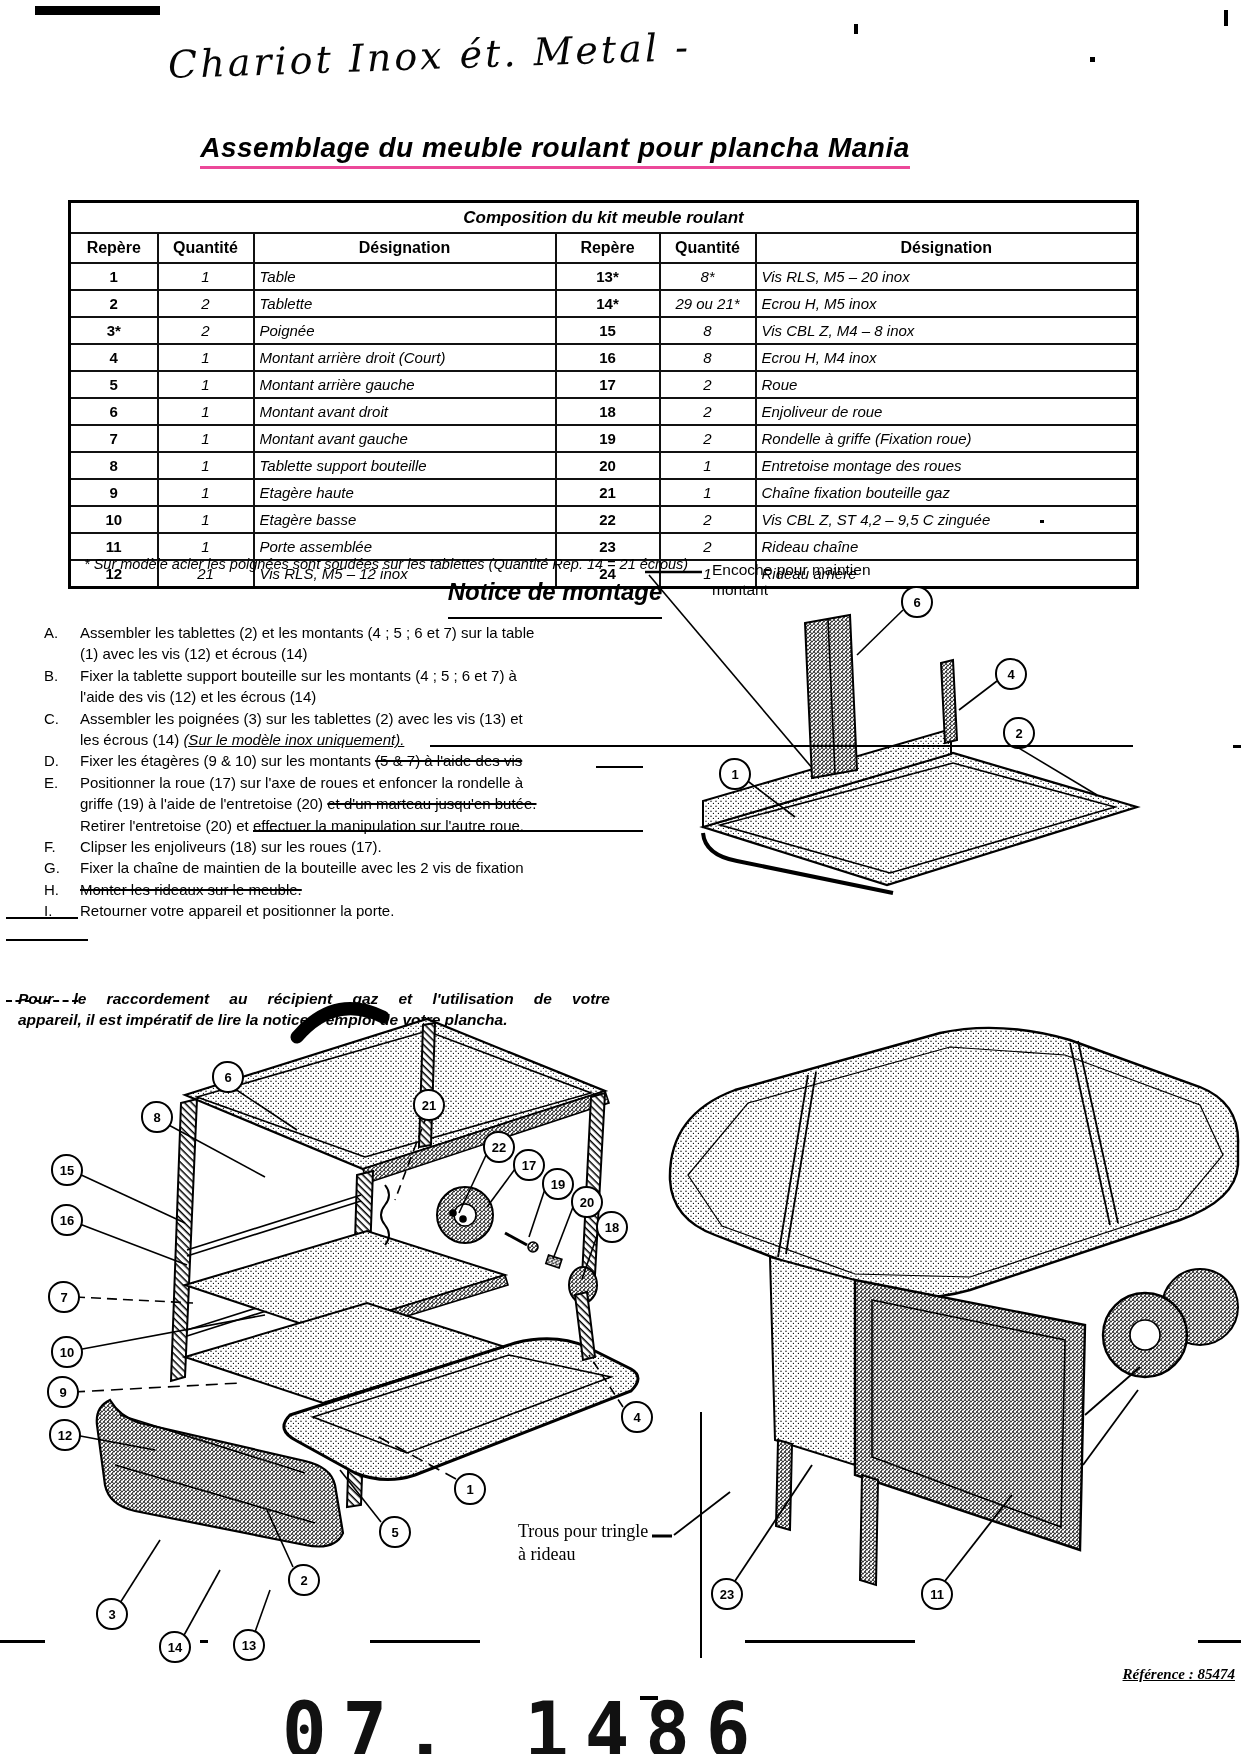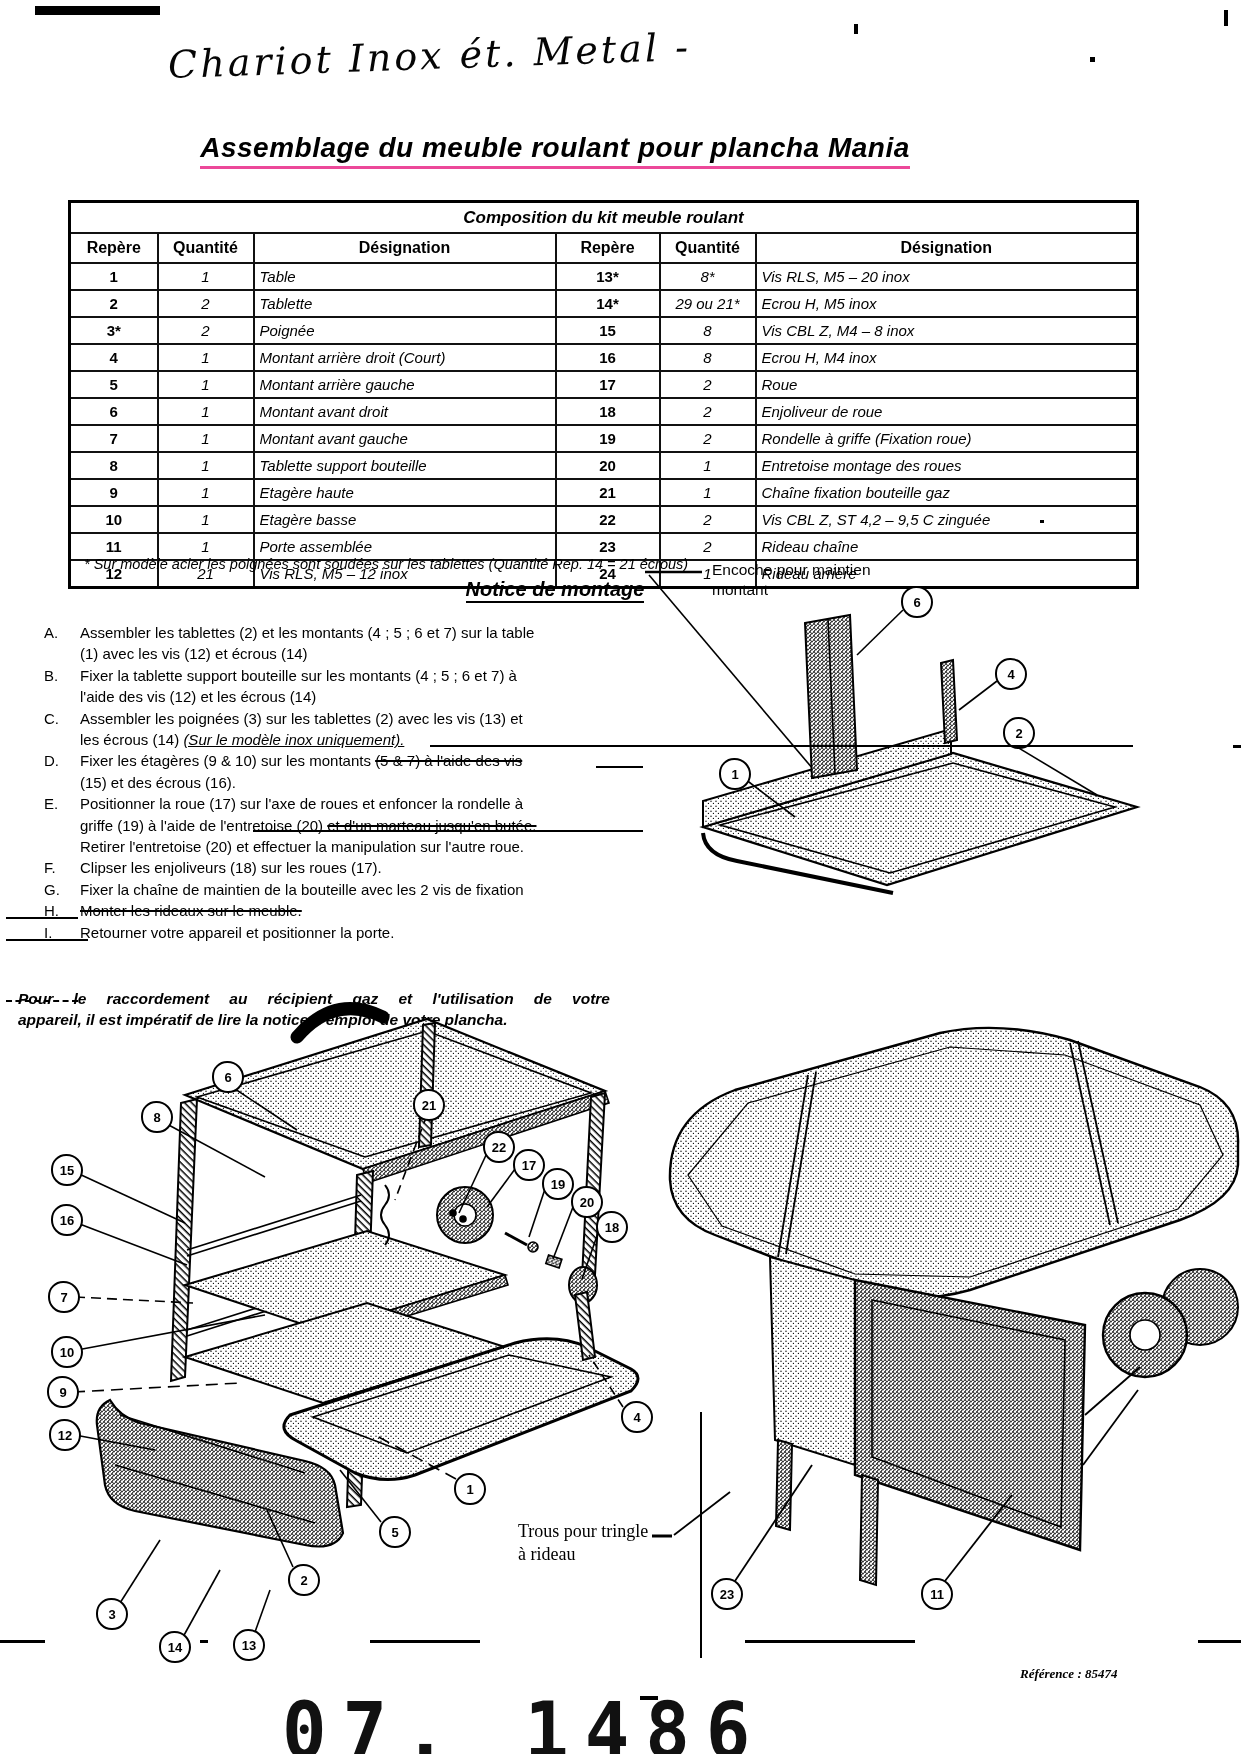--- a/index.html
+++ b/index.html
@@ -17,22 +17,22 @@
        border:3px solid #000;table-layout:fixed;}
   table.kit th,table.kit td{border:2px solid #111;overflow:hidden;white-space:nowrap;}
   table.kit .t-title th{font-size:17px;font-style:italic;font-weight:bold;height:27px;}
   table.kit .t-head th{font-size:16px;font-weight:bold;height:26px;}
   table.kit td{height:25px;font-size:15px;padding:0 5px;}
   td.c-rep{font-weight:bold;text-align:center;}
   td.c-qty{font-style:italic;text-align:center;}
   td.c-des{font-style:italic;text-align:left;}
   .footnote{position:absolute;left:84px;top:556px;font-size:14.5px;font-style:italic;text-align:right;}
   .notice-wrap{position:absolute;left:40px;top:578px;width:1030px;text-align:center;}
-  .notice-title{display:inline-block;font-size:20px;font-weight:bold;font-style:italic;
-       border-bottom:2.5px solid #000;padding-bottom:0;}
+  .notice-title{display:inline-block;font-size:24px;font-weight:bold;font-style:italic;
+       border-bottom:2.5px solid #000;padding-bottom:11px;}
   
   .steps{position:absolute;left:44px;top:622px;width:600px;font-size:15px;line-height:21.4px;}
   .step{display:grid;grid-template-columns:36px 1fr;}
   .step-label{font-weight:normal;}
   .seg-strike{text-decoration:line-through;text-decoration-thickness:2px;}
   .seg-em{font-style:italic;text-decoration:underline;}
   .warning{position:absolute;left:18px;top:988px;width:592px;font-size:15.5px;font-weight:bold;
        font-style:italic;line-height:21px;text-align:justify;}
   .warning div:first-child{text-align-last:justify;}
   
@@ -43,22 +43,22 @@
        justify-content:center;font-size:13px;font-weight:bold;z-index:4;}
   .encoche-label{position:absolute;left:712px;top:560px;font-size:15.5px;line-height:20px;z-index:3;}
   .tringle-label{position:absolute;left:518px;top:1520px;font-family:"Liberation Serif",serif;
        font-size:18px;line-height:23px;z-index:3;}
   
   .strike-line{position:absolute;height:2px;background:#000;z-index:5;}
   .dash-line{position:absolute;height:0;border-top:2.5px dashed #000;z-index:5;}
   .artifact{position:absolute;background:#000;z-index:2;}
   .divider{position:absolute;left:700px;top:1412px;width:2px;height:246px;background:#000;}
   .hseg{position:absolute;top:1640px;height:3px;background:#000;z-index:2;}
-  .reference{position:absolute;left:1020px;top:1666px;width:215px;
-       font-family:"Liberation Serif",serif;font-style:italic;font-weight:bold;font-size:13px;}
+  .reference{position:absolute;left:1020px;top:1666px;width:215px;text-align:right;
+       font-family:"Liberation Serif",serif;font-style:italic;font-weight:bold;font-size:15px;text-decoration:underline;}
   .stamp{position:absolute;left:282px;top:1688px;font-family:"DejaVu Sans Mono",monospace;
        font-weight:bold;font-size:74px;letter-spacing:16px;opacity:.93;transform:scaleY(1.05);}
 </style>
 </head>
 <body>
 
 <div class="page">
 
   <div class="artifact" style="left:35px;top:6px;width:125px;height:9px;"></div>
   <div class="artifact" style="left:854px;top:24px;width:4px;height:10px;"></div>
@@ -218,21 +218,20 @@
         <span class="step-label">C.</span>
         <div>
           <div><span>Assembler les poignées (3) sur les tablettes (2) avec les vis (13) et</span></div>
           <div><span>les écrous (14) </span><span class="seg-em">(Sur le modèle inox uniquement).</span></div>
         </div>
       </div>
       <div class="step">
         <span class="step-label">D.</span>
         <div>
           <div><span>Fixer les étagères (9 &amp; 10) sur les montants </span><span class="seg-strike">(5 &amp; 7) à l'aide des vis</span></div>
-          <div><span>(15) et des écrous (16).</span></div>
         </div>
       </div>
       <div class="step">
         <span class="step-label">E.</span>
         <div>
           <div><span>Positionner la roue (17) sur l'axe de roues et enfoncer la rondelle à</span></div>
           <div><span>griffe (19) à l'aide de l'entretoise (20) </span><span class="seg-strike">et d'un marteau jusqu'en butée.</span></div>
           <div><span>Retirer l'entretoise (20) et effectuer la manipulation sur l'autre roue.</span></div>
         </div>
       </div>

